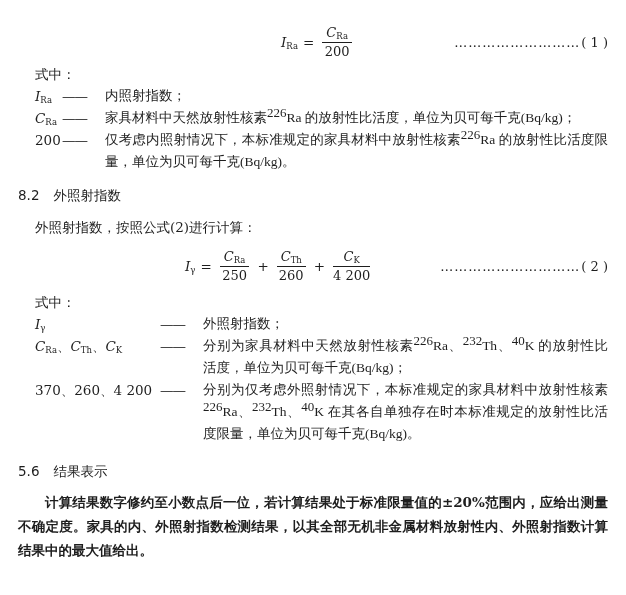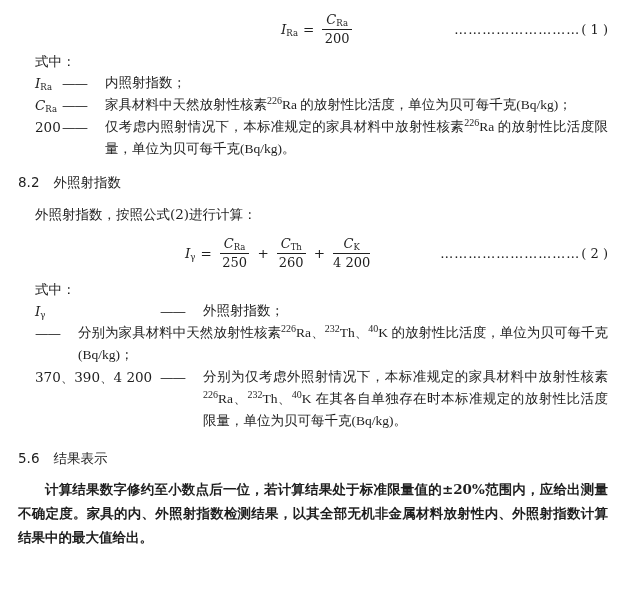--- a/index.html
+++ b/index.html
@@ -4,30 +4,30 @@
 <style>
   * { margin:0; padding:0; box-sizing:border-box; }
   html,body { width:626px; height:595px; }
   body {
     background:#ffffff;
     color:#1e1e1e;
     font-family:"DejaVu Serif","Liberation Serif",serif;
     font-size:13.5px;
     overflow:hidden;
   }
-  .page { padding:4px 18px 0 18px; width:626px; height:535px; }
+  .page { padding:17px 18px 0 18px; width:626px; height:535px; }
 
   
   .formula-row { display:flex; align-items:center; white-space:nowrap; }
   .f1 { margin-top:4px; padding-left:263px; height:42px; }
   .f2 { margin:6px 0 4px; padding-left:167px; height:42px; }
   .formula { display:inline-flex; align-items:center; font-size:13.5px; }
   .formula i { font-family:"DejaVu Serif","Liberation Serif",serif; }
   sub { font-size:8.5px; line-height:0; vertical-align:-2px; }
-  sup { font-size:10px; line-height:0; vertical-align:5px; }
+  sup { font-size:13px; line-height:0; vertical-align:5px; }
   .frac { display:inline-flex; flex-direction:column; vertical-align:middle; margin:0 3px; line-height:1.2; font-size:13px; }
   .frac .fnum { text-align:center; padding:0 4px 1px; border-bottom:1px solid #1e1e1e; }
   .frac .fden { text-align:center; padding-top:1px; }
   .op { margin:0 5px; }
   .leader { flex:1; overflow:hidden; text-align:right; margin-left:8px; letter-spacing:1px; font-size:13px; }
   .eq-label { margin-left:1px; font-size:13px; }
 
   
   .where-label { margin-left:17px; line-height:22px; }
   .deflist { margin-left:17px; }
@@ -118,25 +118,26 @@
   </div>
 
   <div class="where-label">式中：</div>
   <div class="deflist l2">
     <div class="defitem">
       <span class="term"><i>I</i><sub>γ</sub></span>
       <span class="dash">——</span>
       <span class="desc">外照射指数；</span>
     </div>
     <div class="defitem">
+      <span class="term"><i>C</i><sub>Ra</sub>、<i>C</i><sub>Th</sub>、<i>C</i><sub>K</sub></span>
       <span class="dash">——</span>
       <span class="desc">分别为家具材料中天然放射性核素<sup>226</sup>Ra、<sup>232</sup>Th、<sup>40</sup>K 的放射性比活度，单位为贝可每千克(Bq/kg)；</span>
     </div>
     <div class="defitem">
-      <span class="term">370、390、4 200</span>
+      <span class="term">370、260、4 200</span>
       <span class="dash">——</span>
       <span class="desc">分别为仅考虑外照射情况下，本标准规定的家具材料中放射性核素<sup>226</sup>Ra、<sup>232</sup>Th、<sup>40</sup>K 在其各自单独存在时本标准规定的放射性比活度限量，单位为贝可每千克(Bq/kg)。</span>
     </div>
   </div>
 
   <div class="sec-heading h83">
     <span>5.6</span><span class="htitle">结果表示</span>
   </div>
   <div class="para p83">计算结果数字修约至小数点后一位，若计算结果处于标准限量值的±20%范围内，应给出测量不确定度。家具的内、外照射指数检测结果，以其全部无机非金属材料放射性内、外照射指数计算结果中的最大值给出。</div>
 

